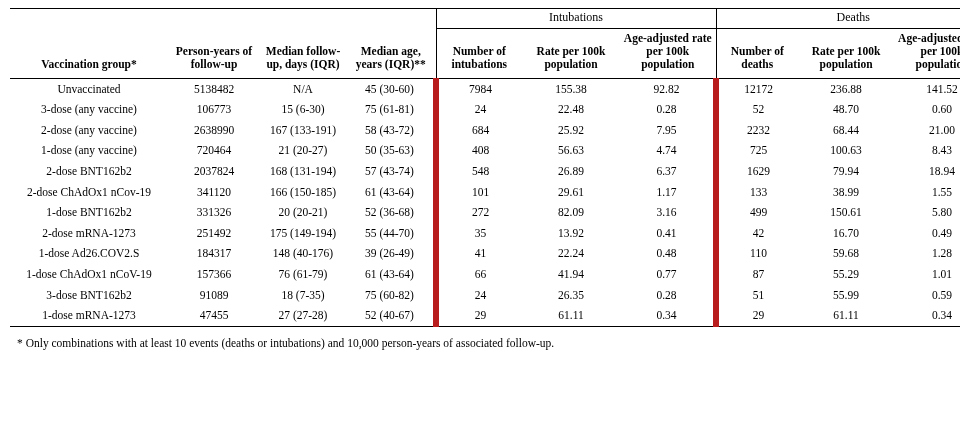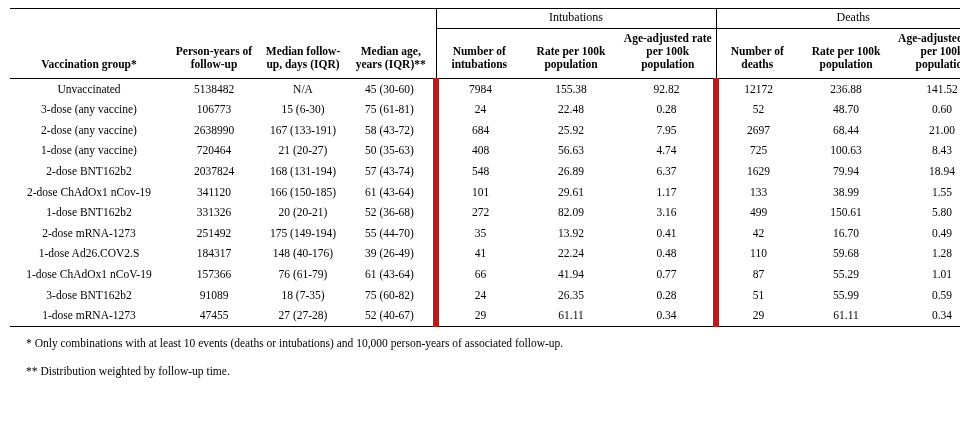--- a/index.html
+++ b/index.html
@@ -72,21 +72,21 @@
   col.c2 { width: 86px; }
   col.c3 { width: 90px; }
   col.c4 { width: 86px; }
   col.c5 { width: 98px; }
   col.c6 { width: 96px; }
   col.c7 { width: 82px; }
   col.c8 { width: 96px; }
   col.c9 { width: 96px; }
 
   .footnotes {
-    margin: 9px 0 0 16px;
+    margin: 9px 0 0 7px;
   }
   .footnote {
     font-size: 11.5px;
     line-height: 1.3;
     margin-bottom: 13px;
   }
 </style>
 </head>
 <body>
 
@@ -154,21 +154,21 @@
         <td>0.60</td>
       </tr>
       <tr>
         <td>2-dose (any vaccine)</td>
         <td>2638990</td>
         <td>167 (133-191)</td>
         <td>58 (43-72)</td>
         <td class="vsep">684</td>
         <td>25.92</td>
         <td>7.95</td>
-        <td class="vsep">2697</td>
+        <td class="vsep">2232</td>
         <td>68.44</td>
         <td>21.00</td>
       </tr>
       <tr>
         <td>1-dose (any vaccine)</td>
         <td>720464</td>
         <td>21 (20-27)</td>
         <td>50 (35-63)</td>
         <td class="vsep">408</td>
         <td>56.63</td>
@@ -271,16 +271,15 @@
         <td>0.34</td>
         <td class="vsep">29</td>
         <td>61.11</td>
         <td>0.34</td>
       </tr>
     </tbody>
   </table>
 
   <div class="footnotes">
     <div class="footnote">* Only combinations with at least 10 events (deaths or intubations) and 10,000 person-years of associated follow-up.</div>
-    <div class="footnote">** Distribution weighted by follow-up time.</div>
   </div>
 
 </div>
 
 </body></html>

